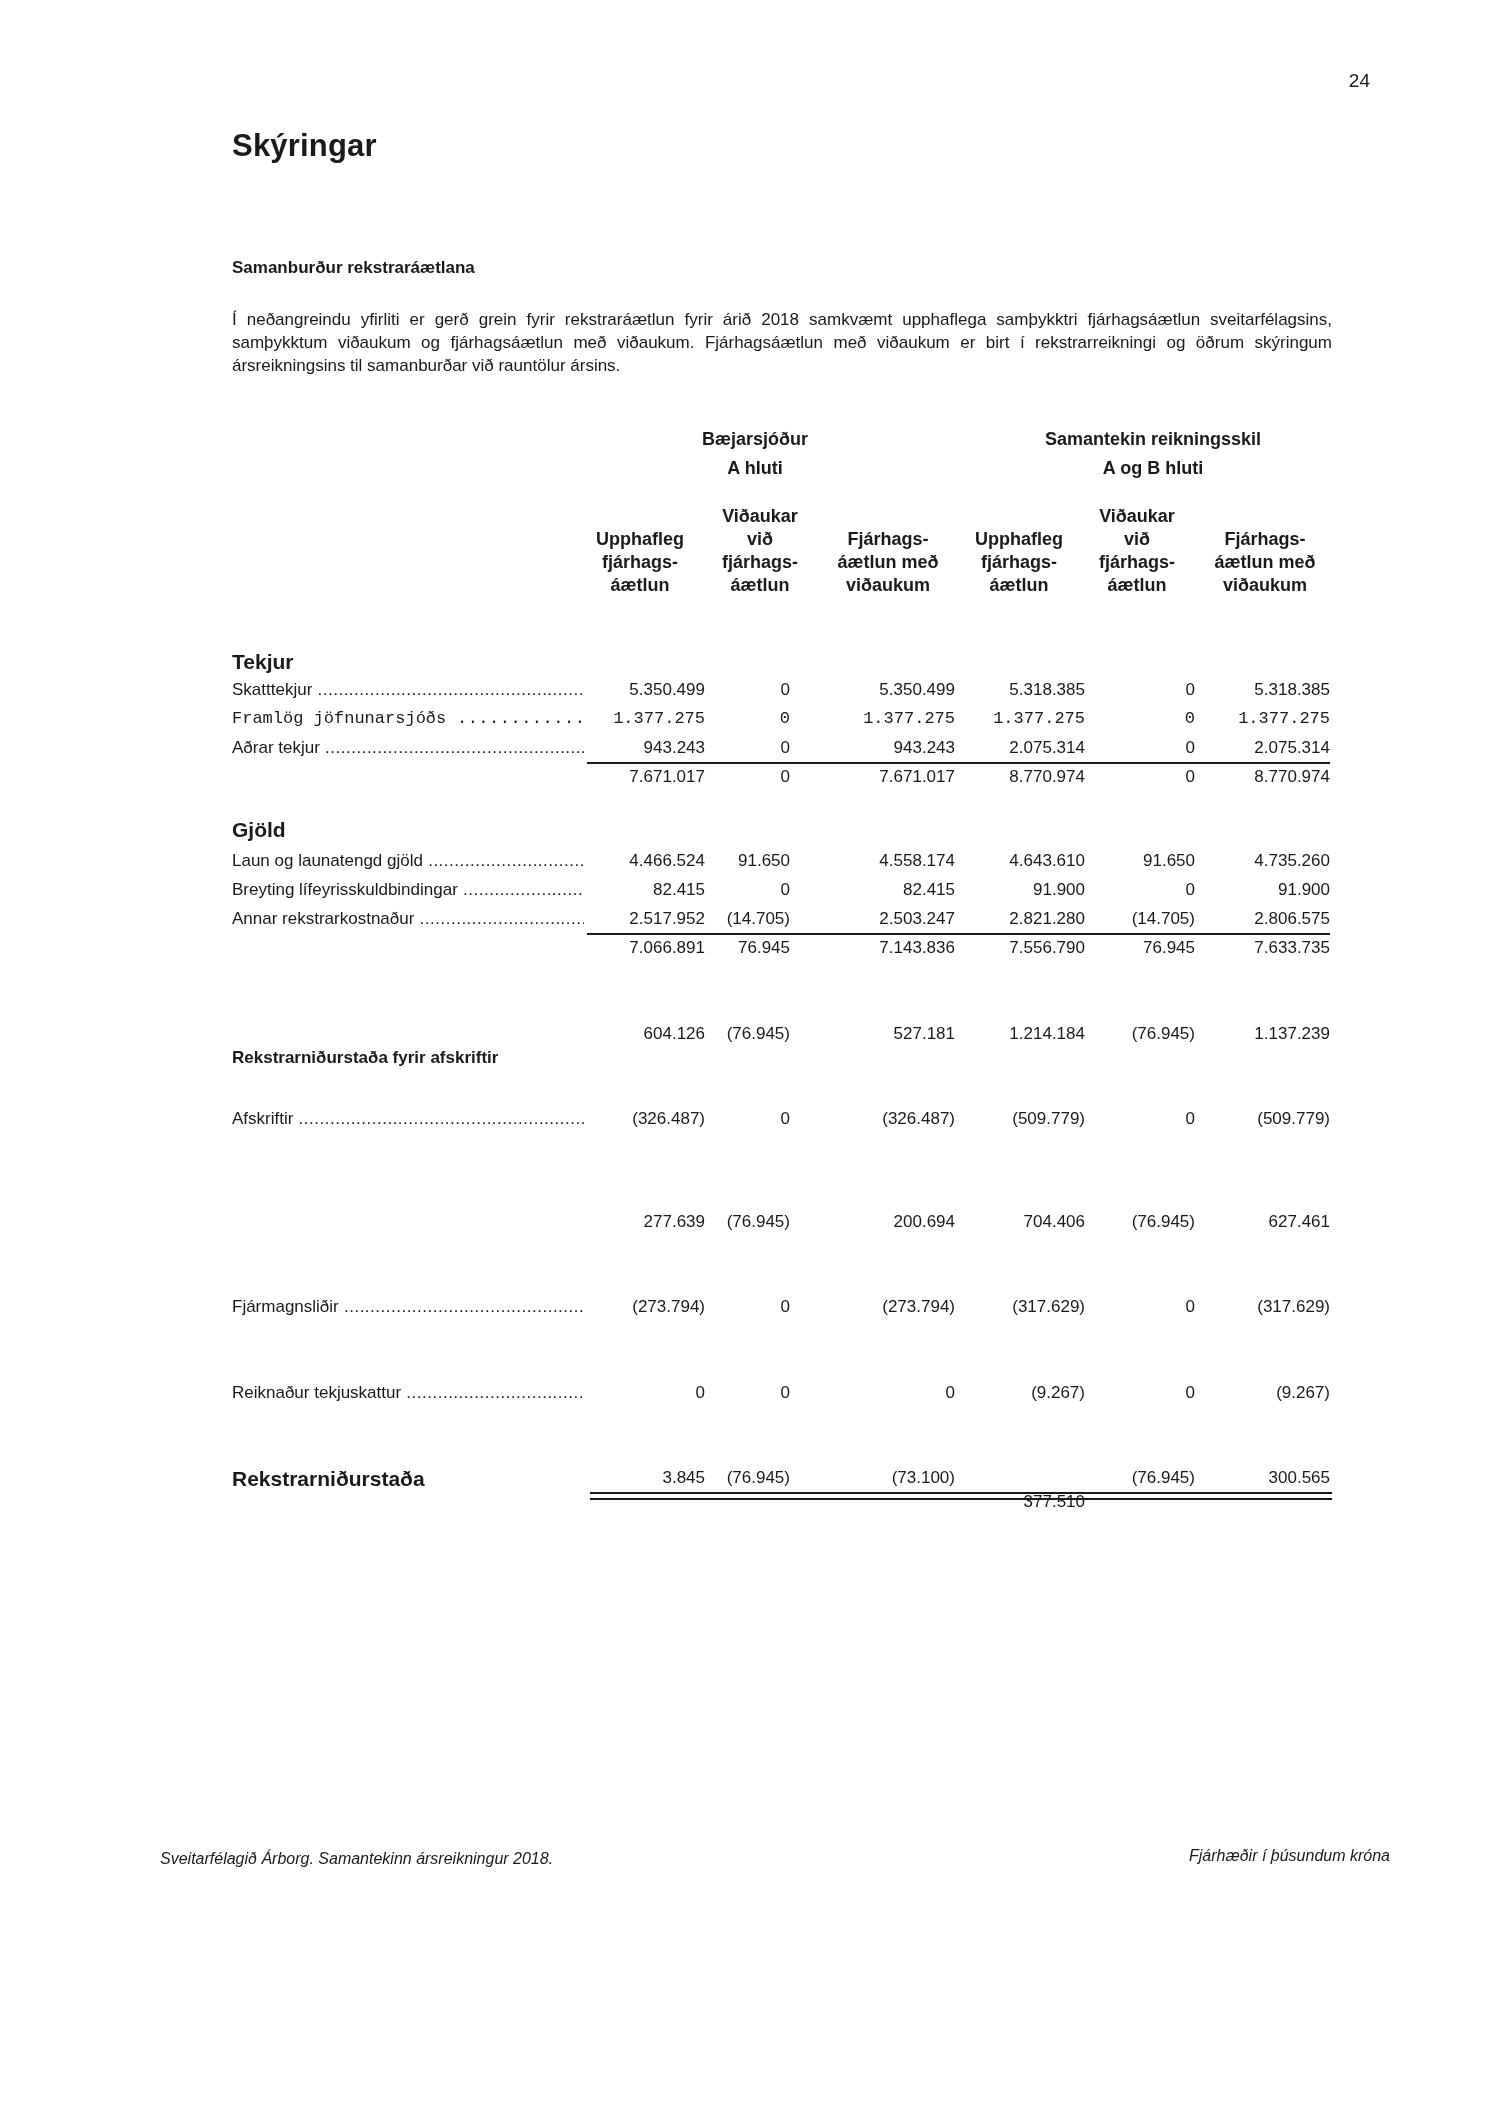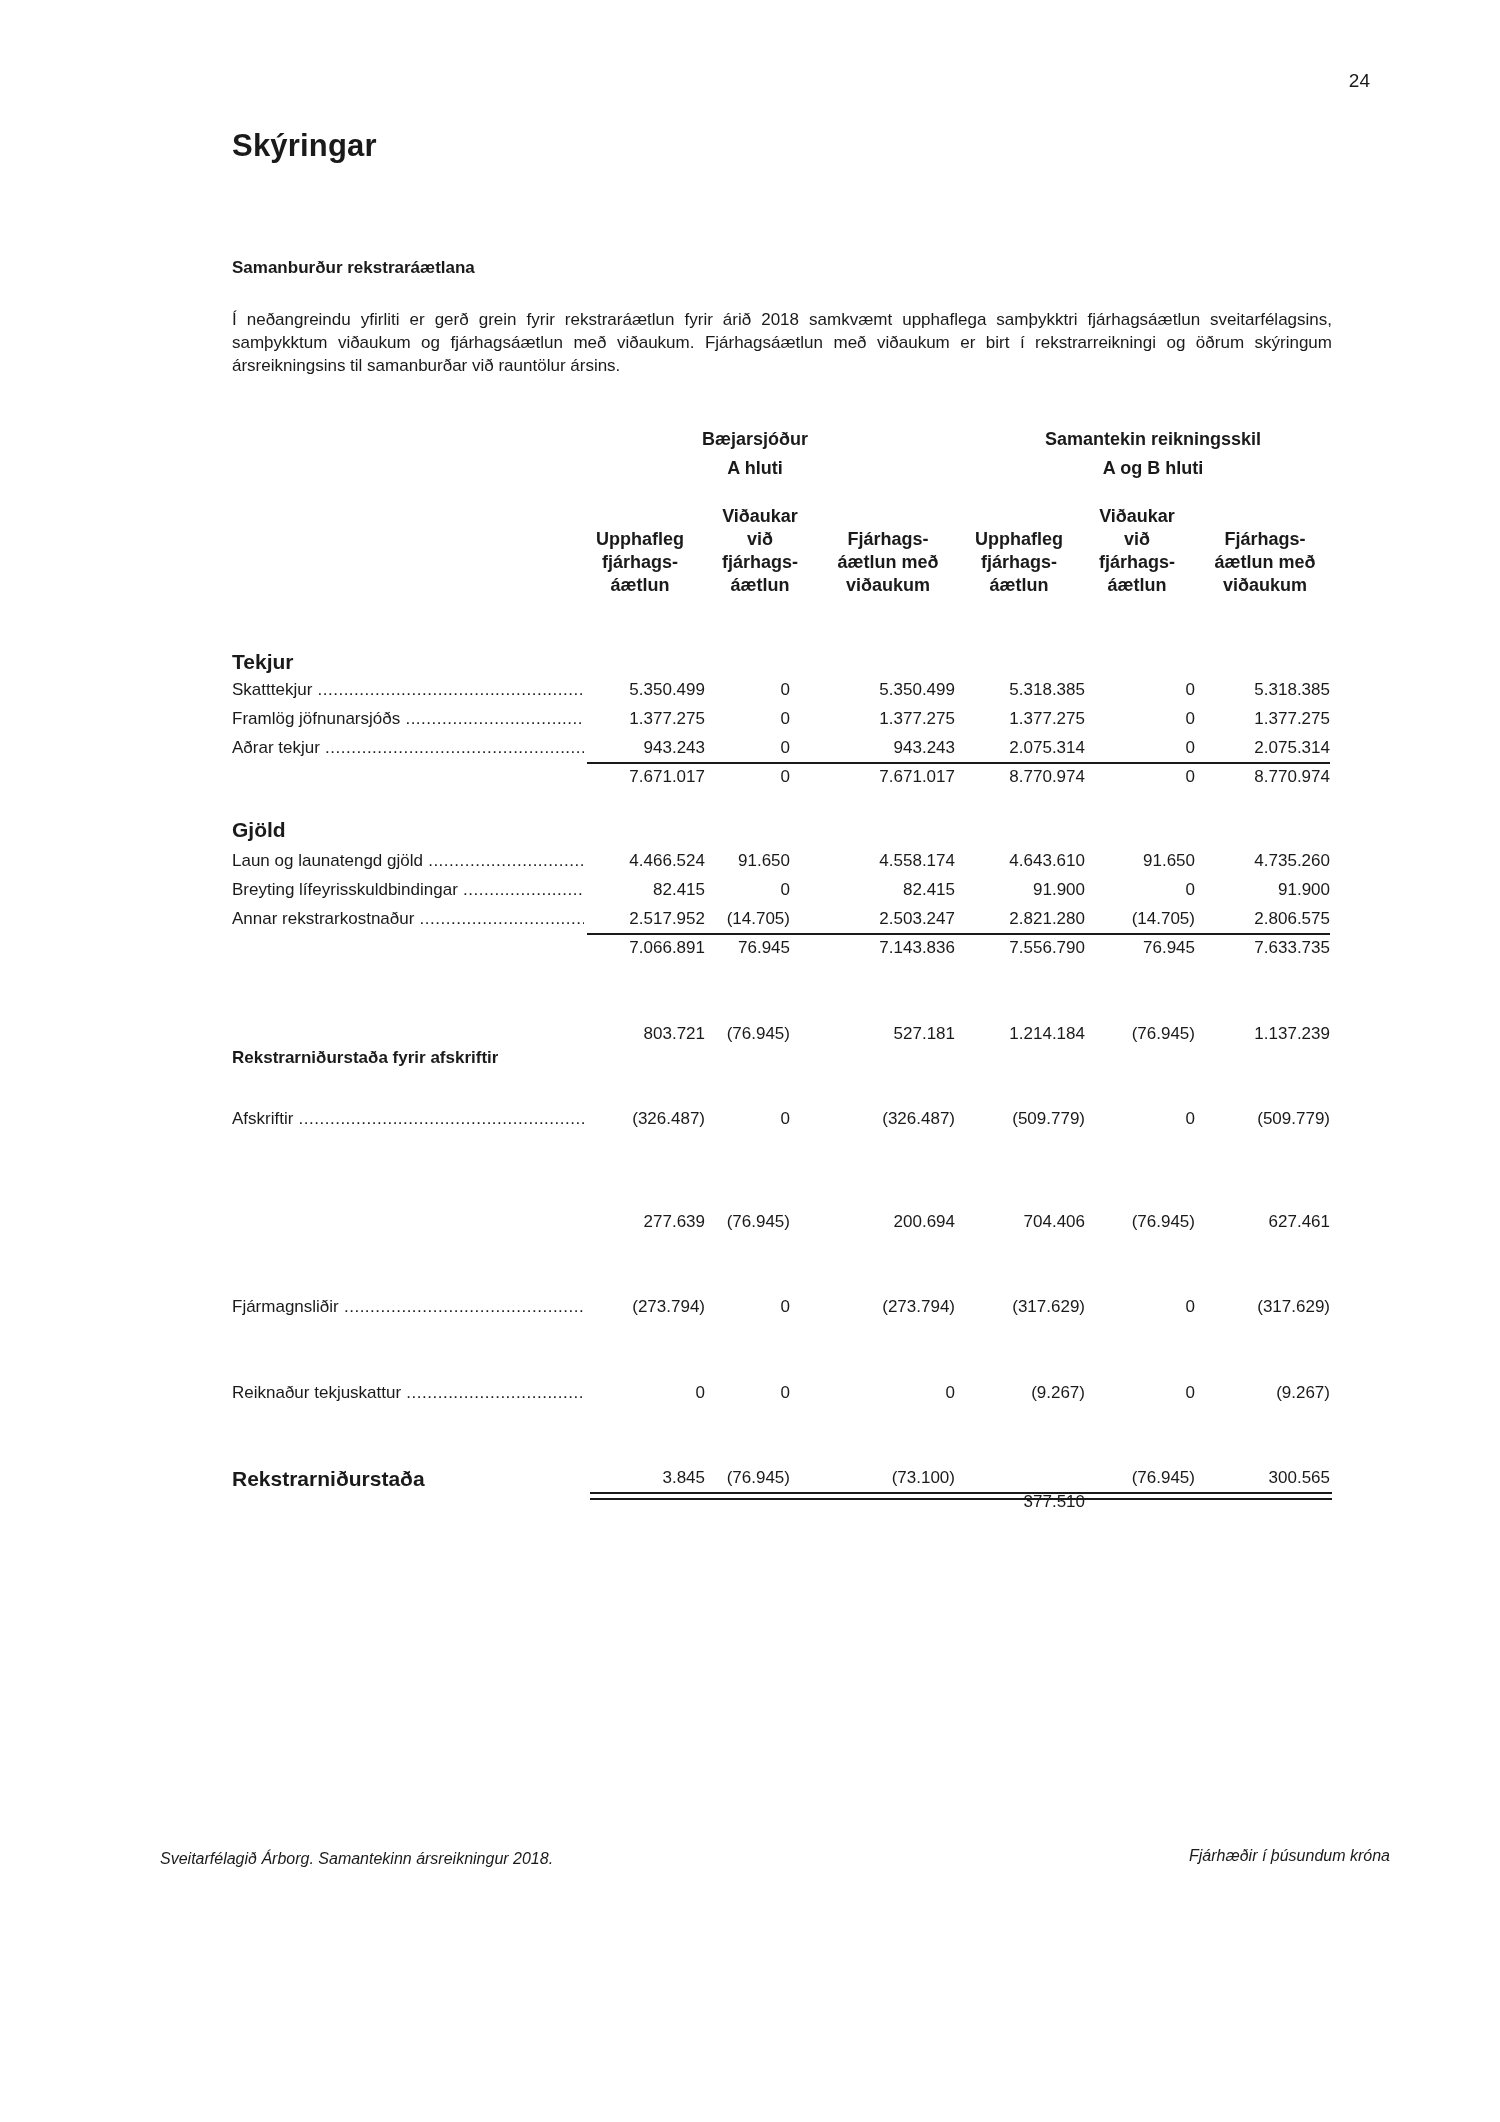--- a/index.html
+++ b/index.html
@@ -119,21 +119,21 @@
 
 <div class="row" style="top:680px;">
   <span class="label dots">Skatttekjur</span>
   <span class="v c1">5.350.499</span>
   <span class="v c2">0</span>
   <span class="v c3">5.350.499</span>
   <span class="v c4">5.318.385</span>
   <span class="v c5">0</span>
   <span class="v c6">5.318.385</span>
 </div>
-<div class="row" style="top:709px;">
+<div class="row" style="top:709px;font-family:Liberation Mono, monospace;">
   <span class="label dots">Framlög jöfnunarsjóðs</span>
   <span class="v c1">1.377.275</span>
   <span class="v c2">0</span>
   <span class="v c3">1.377.275</span>
   <span class="v c4">1.377.275</span>
   <span class="v c5">0</span>
   <span class="v c6">1.377.275</span>
 </div>
 <div class="row" style="top:738px;">
   <span class="label dots">Aðrar tekjur</span>
@@ -188,21 +188,21 @@
   <span class="v c1">7.066.891</span>
   <span class="v c2">76.945</span>
   <span class="v c3">7.143.836</span>
   <span class="v c4">7.556.790</span>
   <span class="v c5">76.945</span>
   <span class="v c6">7.633.735</span>
 </div>
 
 <div class="row" style="top:1024px;">
   <span class="label bold-label">Rekstrarniðurstaða fyrir afskriftir</span>
-  <span class="v c1">803.721</span>
+  <span class="v c1">604.126</span>
   <span class="v c2">(76.945)</span>
   <span class="v c3">527.181</span>
   <span class="v c4">1.214.184</span>
   <span class="v c5">(76.945)</span>
   <span class="v c6">1.137.239</span>
 </div>
 
 <div class="row" style="top:1109px;">
   <span class="label dots">Afskriftir</span>
   <span class="v c1">(326.487)</span>

